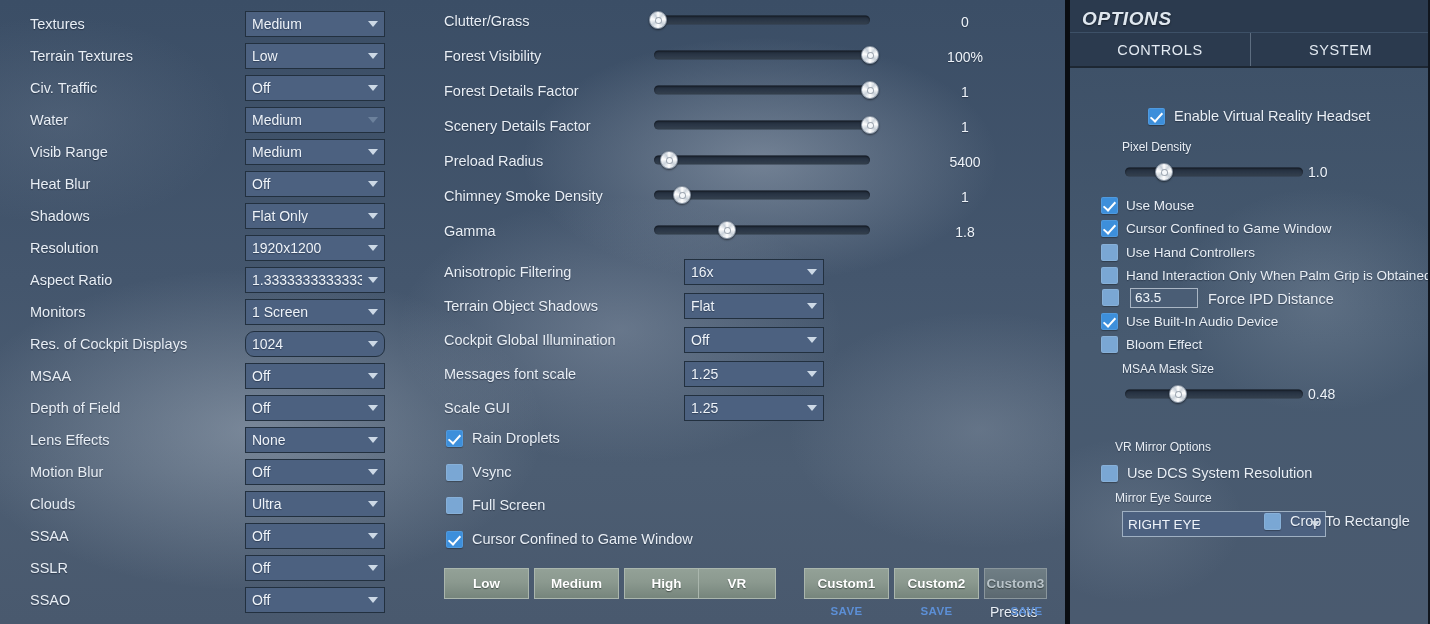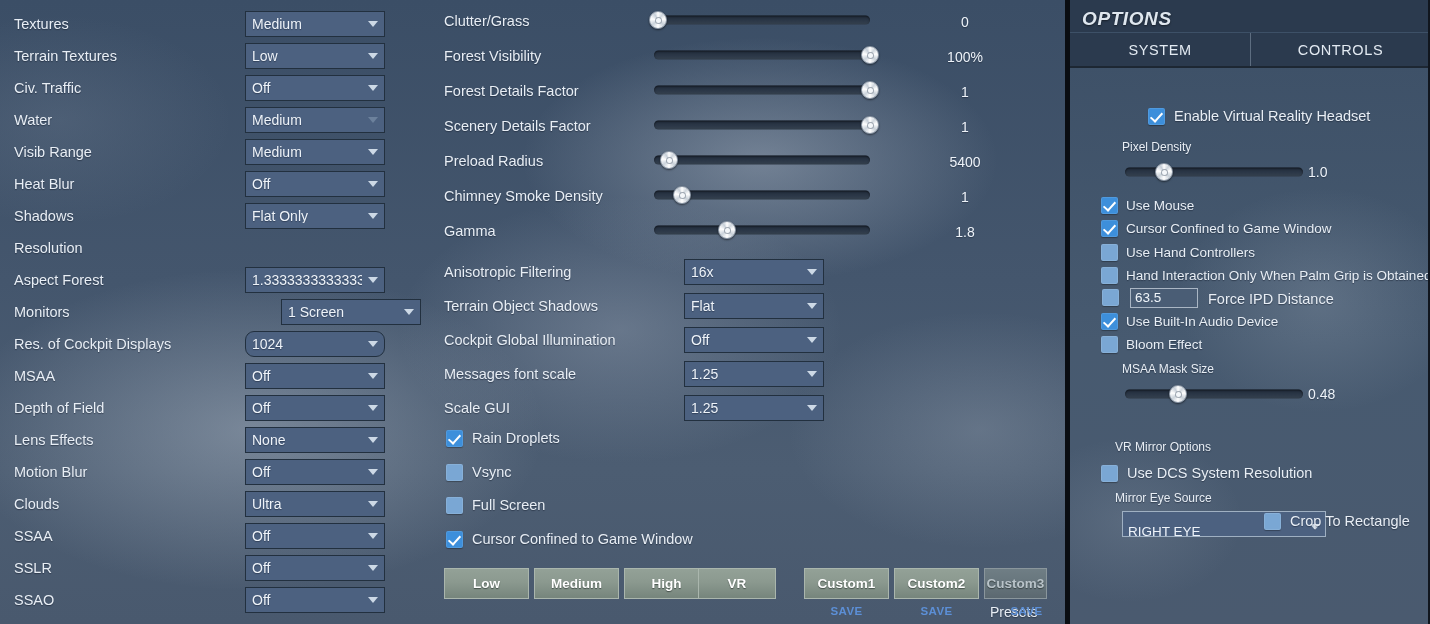--- a/index.html
+++ b/index.html
@@ -32,21 +32,21 @@
   }
   .lbl.small { font-size: 13.5px; }
 
   
   .left-col { position: absolute; left: 0; top: 0; width: 430px; height: 624px; }
   .row {
     position: absolute; left: 14px; right: 0;
     height: 32px;
     display: flex; align-items: center;
   }
-  .row .lbl { flex: 0 0 auto; }
+  .row .lbl { flex: 0 0 auto; margin-left: 16px; }
 
   
   .dd {
     position: absolute;
     height: 26px;
     background: #4c6180;
     border: 1px solid #22303f;
     display: flex; align-items: center;
     padding: 0 6px;
     cursor: pointer;
@@ -240,21 +240,21 @@
     color: #e8eef5;
     font-size: 12px;
     text-shadow: 0 1px 1px rgba(10,20,35,0.45);
   }
   
   .dd2 {
     position: absolute;
     height: 22px;
     background: #4c6180;
     border: 1px solid #9fb0c2;
-    display: flex; 
+    display: flex; align-items: center;
     padding: 12px 5px;
     cursor: pointer;
   }
   .dd2 .dd-val { color: #eef3f9; font-size: 13.5px; flex: 1 1 auto; white-space: nowrap; }
   .dd2 .caret {
     width: 0; height: 0;
     border-left: 5px solid transparent;
     border-right: 5px solid transparent;
     border-top: 6px solid #cdd9e6;
     margin-left: 6px;
@@ -315,31 +315,35 @@
         </div>
         <div class="row" style="top: 200px;">
           <div class="lbl">Shadows</div>
           <div class="dd" style="left: 231px; top: 3px; width: 140px;">
             <div class="dd-val">Flat Only</div>
             <div class="caret"></div>
           </div>
         </div>
         <div class="row" style="top: 232px;">
           <div class="lbl">Resolution</div>
+          <div class="dd" style="left: 231px; top: 3px; width: 140px;">
+            <div class="dd-val">1920x1200</div>
+            <div class="caret"></div>
+          </div>
         </div>
         <div class="row" style="top: 264px;">
-          <div class="lbl">Aspect Forest</div>
+          <div class="lbl">Aspect Ratio</div>
           <div class="dd" style="left: 231px; top: 3px; width: 140px;">
             <div class="dd-val">1.3333333333333</div>
             <div class="caret"></div>
           </div>
         </div>
         <div class="row" style="top: 296px;">
           <div class="lbl">Monitors</div>
-          <div class="dd" style="left: 231px; top: 3px; width: 140px; margin-left: 36px;">
+          <div class="dd" style="left: 231px; top: 3px; width: 140px;">
             <div class="dd-val">1 Screen</div>
             <div class="caret"></div>
           </div>
         </div>
         <div class="row" style="top: 328px;">
           <div class="lbl">Res. of Cockpit Displays</div>
           <div class="dd" style="left: 231px; top: 3px; width: 140px; border-radius: 9px;">
             <div class="dd-val">1024</div>
             <div class="caret"></div>
           </div>
@@ -512,22 +516,22 @@
 
   <div class="divider"></div>
 
   <div class="right-panel">
 
     <div class="opt-header">
       <div class="t">OPTIONS</div>
     </div>
 
     <div class="tabs">
+      <div class="tab">CONTROLS</div>
       <div class="tab">SYSTEM</div>
-      <div class="tab">CONTROLS</div>
     </div>
     <div class="tabs-underline"></div>
 
     <div class="cbrow" style="left:32px; top:108px;padding-left:46px;">
       <div class="cb on"></div>
       <div class="lbl">Enable Virtual Reality Headset</div>
     </div>
 
     <div class="sec-lbl" style="left:52px; top:140px;">Pixel Density</div>
     <div class="slider" id="pixel-density-slider" style="left: 55px; top: 162px; width: 178px;">

